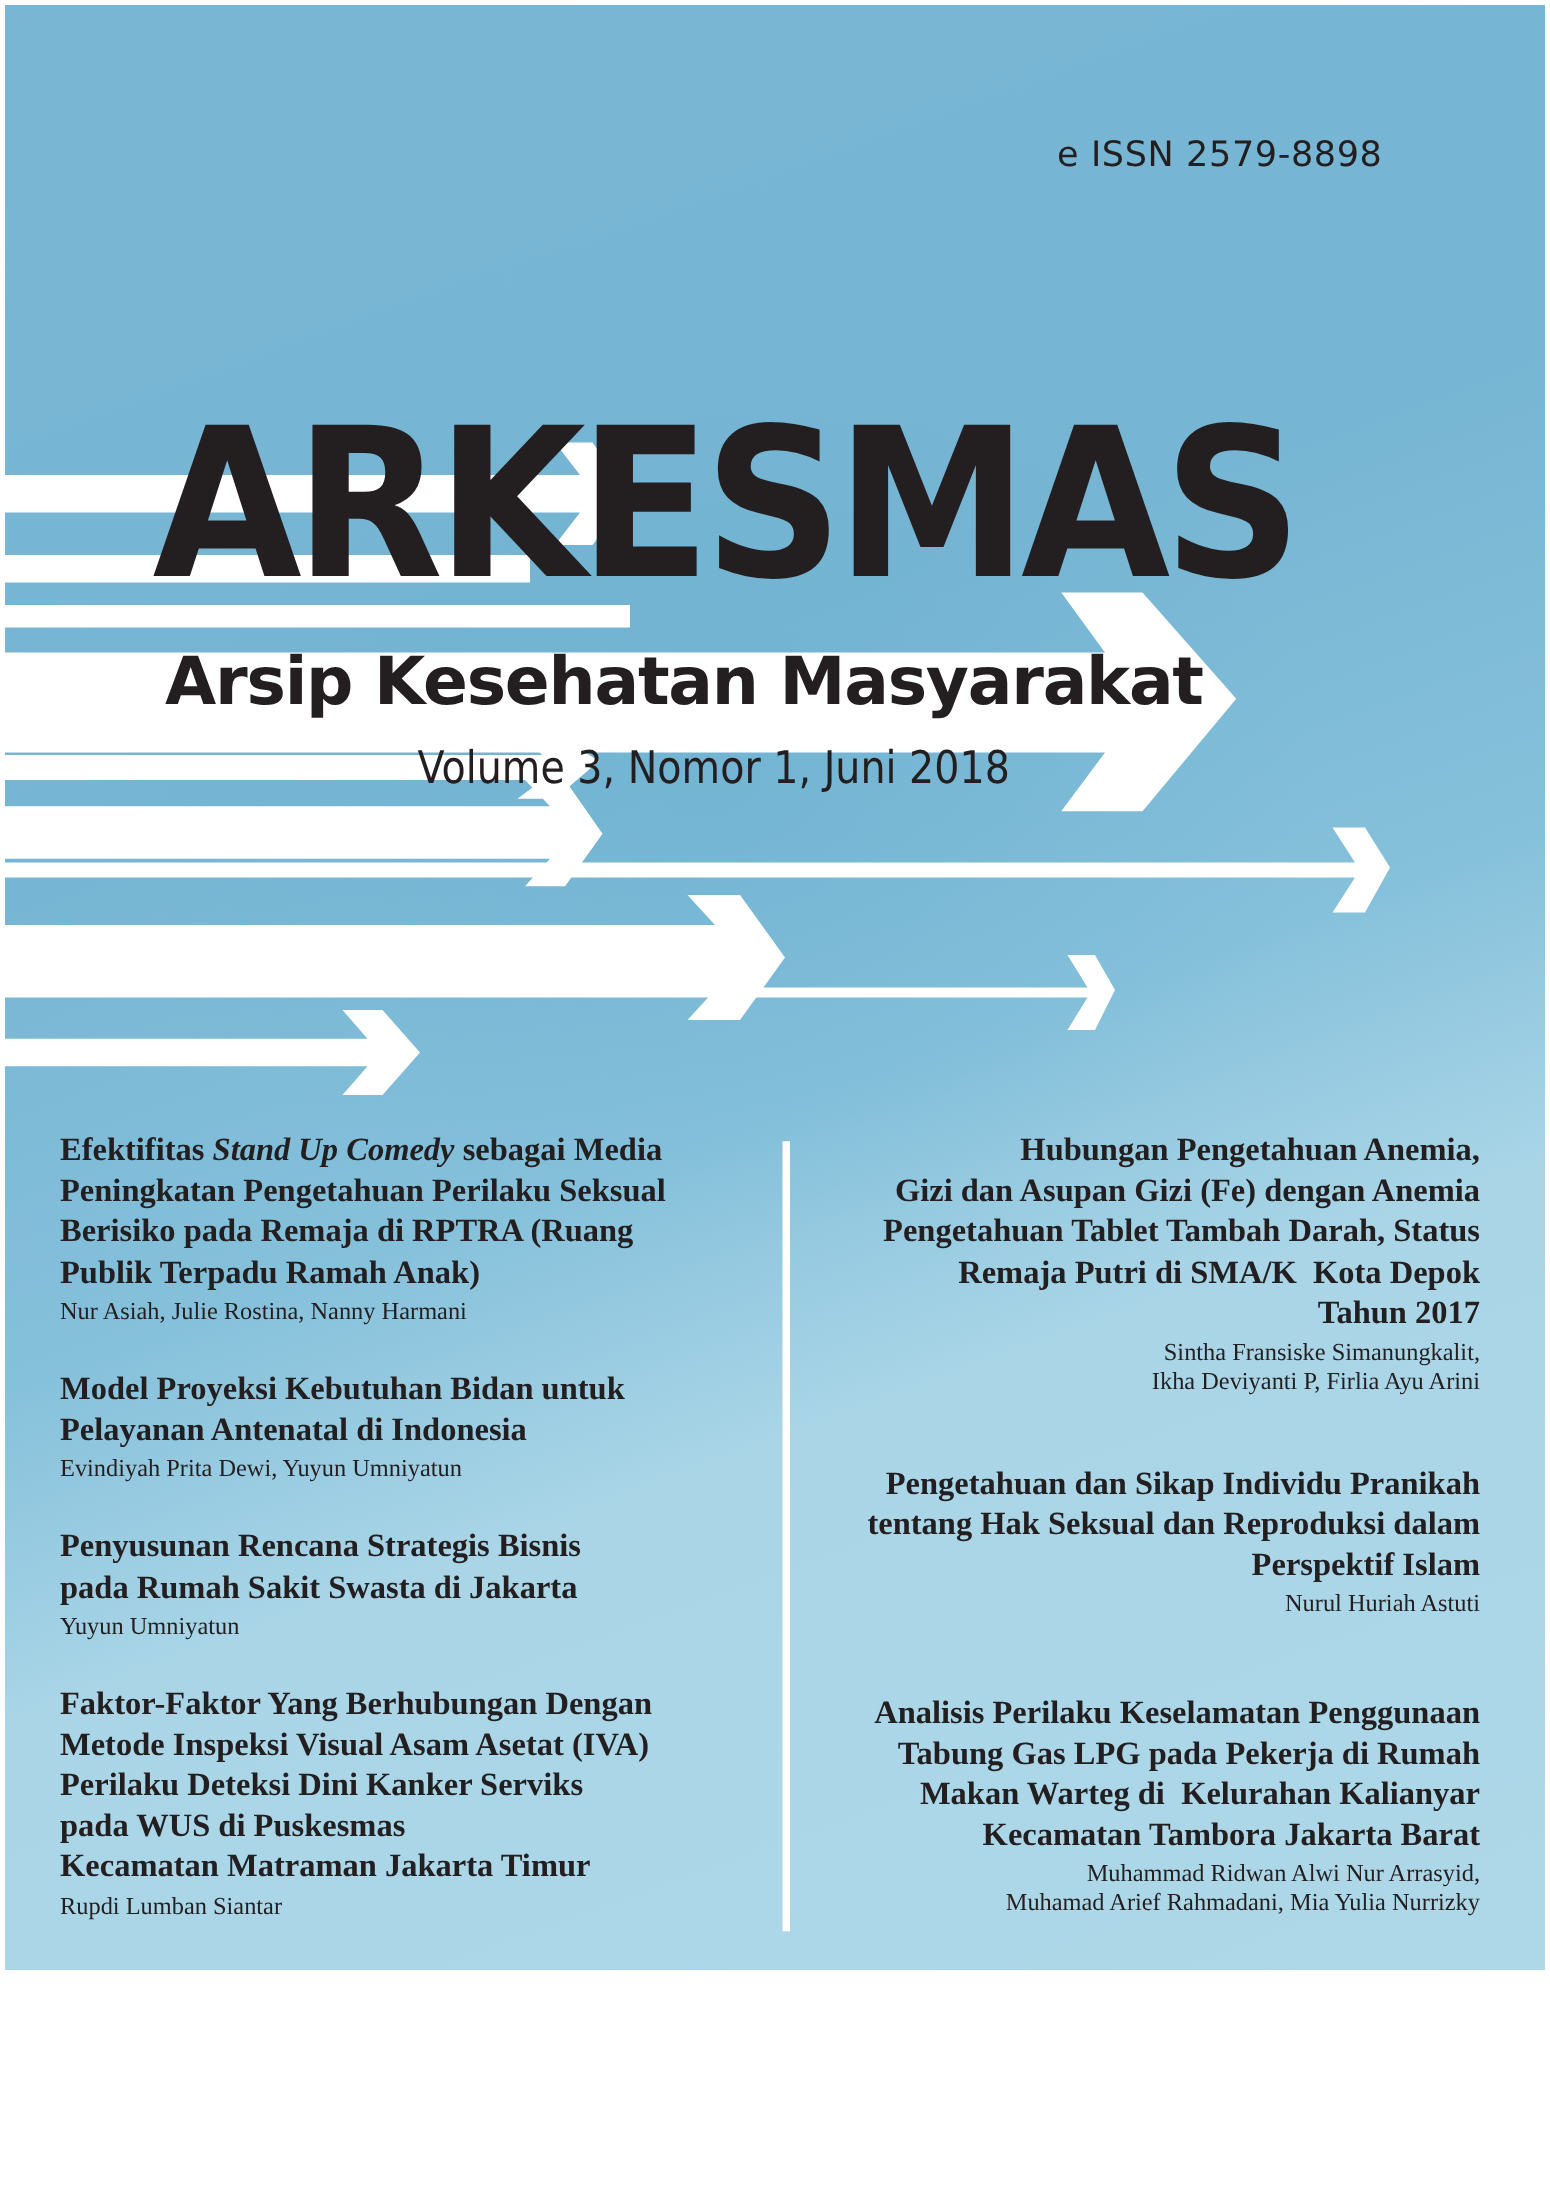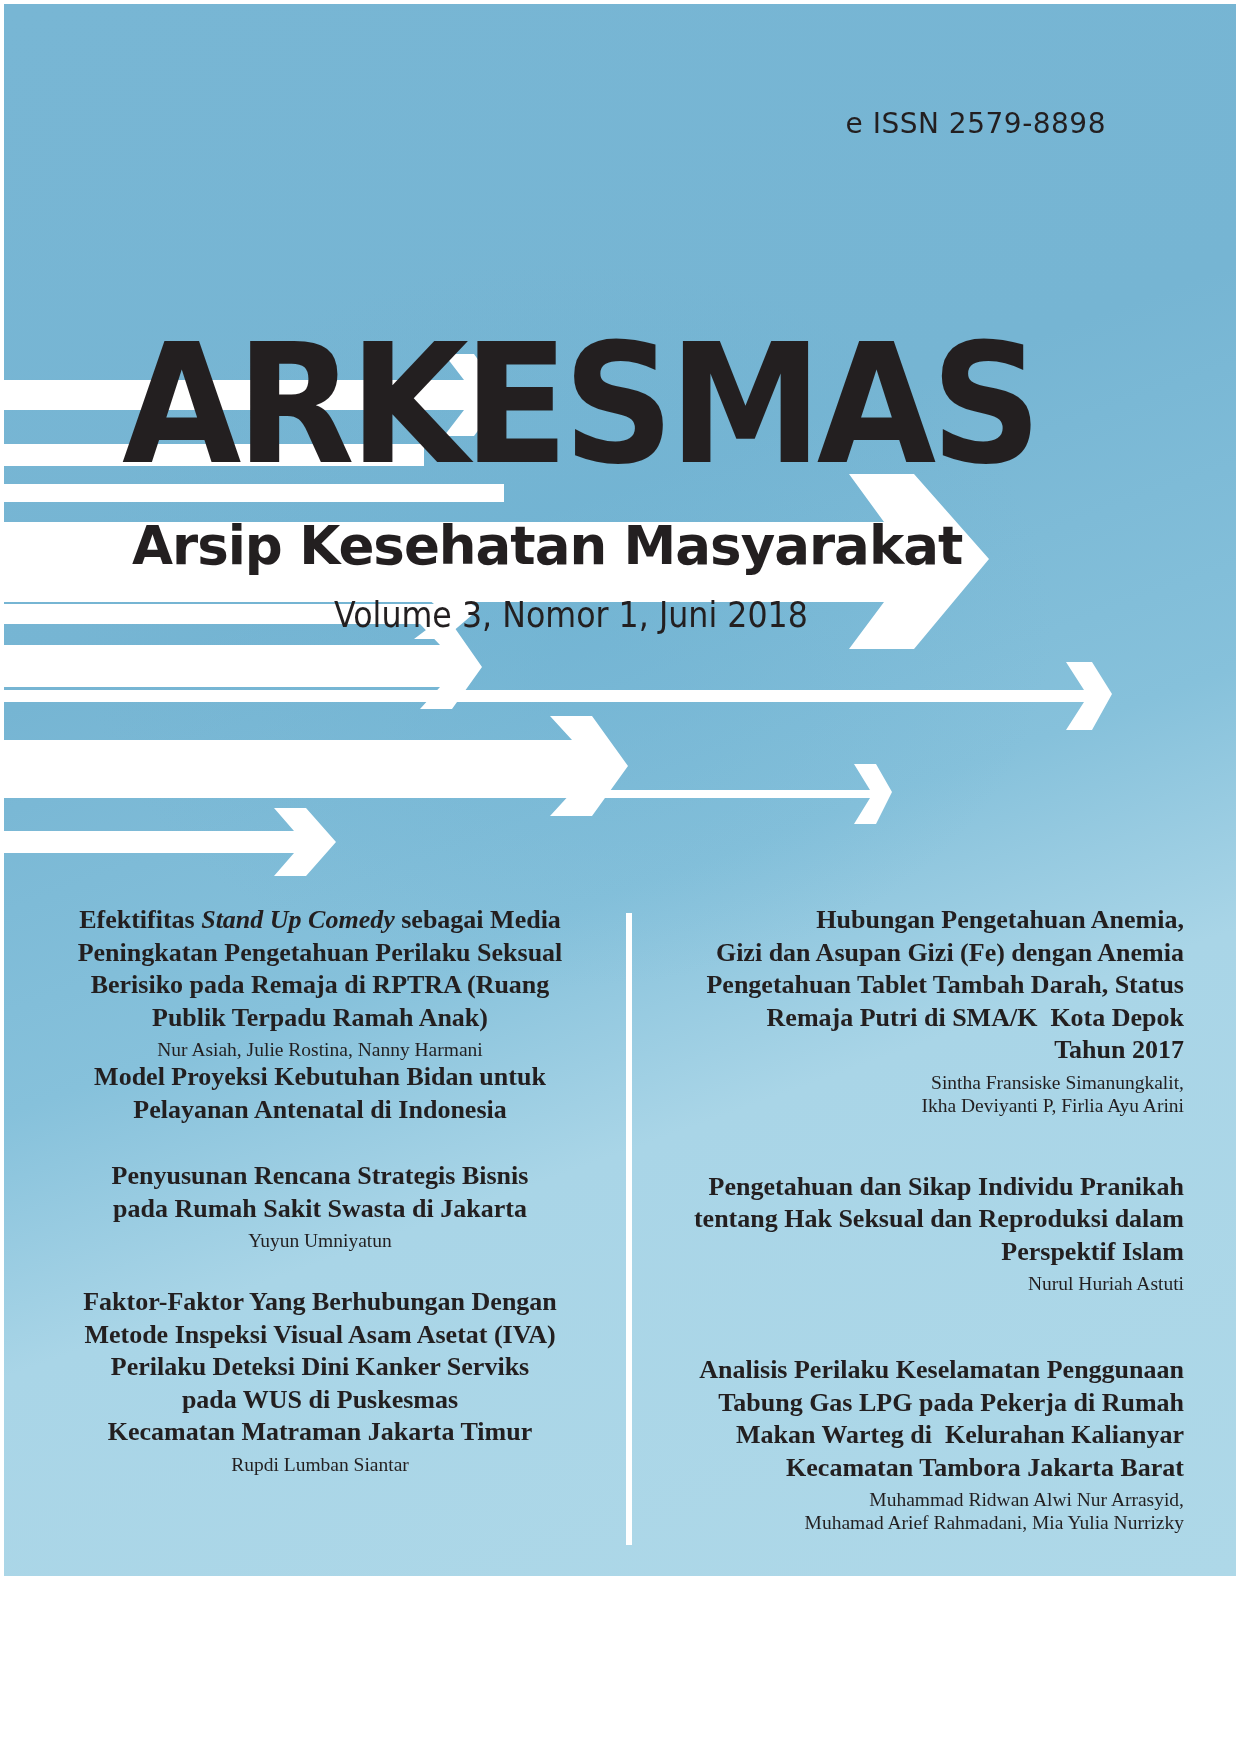--- a/index.html
+++ b/index.html
@@ -37,21 +37,21 @@
   }
   .volume {
     position: absolute; left: 330px; top: 590px;
     font-family: "DejaVu Sans", sans-serif; font-size: 36px; color: #231f20;
     transform: scaleX(0.88); transform-origin: left top;
   }
   .col {
     position: absolute; top: 900px;
     font-family: "Liberation Serif", serif; color: #231f20;
   }
-  .col-left { left: 55px; width: 522px; text-align: center; }
+  .col-left { left: 44px; width: 522px; text-align: left; }
   .col-right { left: 660px; width: 520px; text-align: right; }
   .divider {
     position: absolute; left: 622px; top: 909px; width: 6px; height: 632px;
     background: #ffffff;
   }
   .article { margin-bottom: 0; }
   .art-title {
     font-weight: bold; font-size: 26px; line-height: 32.5px;
   }
   .art-title i { font-style: italic; }
@@ -104,25 +104,26 @@
     <div class="article" style="margin-top:0;">
       <div class="art-title">
         <div><span>Efektifitas </span><i>Stand Up Comedy</i><span> sebagai Media</span></div>
         <div>Peningkatan Pengetahuan Perilaku Seksual</div>
         <div>Berisiko pada Remaja di RPTRA (Ruang</div>
         <div>Publik Terpadu Ramah Anak)</div>
       </div>
       <div class="art-authors">Nur Asiah, Julie Rostina, Nanny Harmani</div>
     </div>
 
-    <div class="article" style="">
+    <div class="article" style="margin-top:34px;">
       <div class="art-title">
         <div>Model Proyeksi Kebutuhan Bidan untuk</div>
         <div>Pelayanan Antenatal di Indonesia</div>
       </div>
+      <div class="art-authors">Evindiyah Prita Dewi, Yuyun Umniyatun</div>
     </div>
 
     <div class="article" style="margin-top:34px;">
       <div class="art-title">
         <div>Penyusunan Rencana Strategis Bisnis</div>
         <div>pada Rumah Sakit Swasta di Jakarta</div>
       </div>
       <div class="art-authors">Yuyun Umniyatun</div>
     </div>
 

